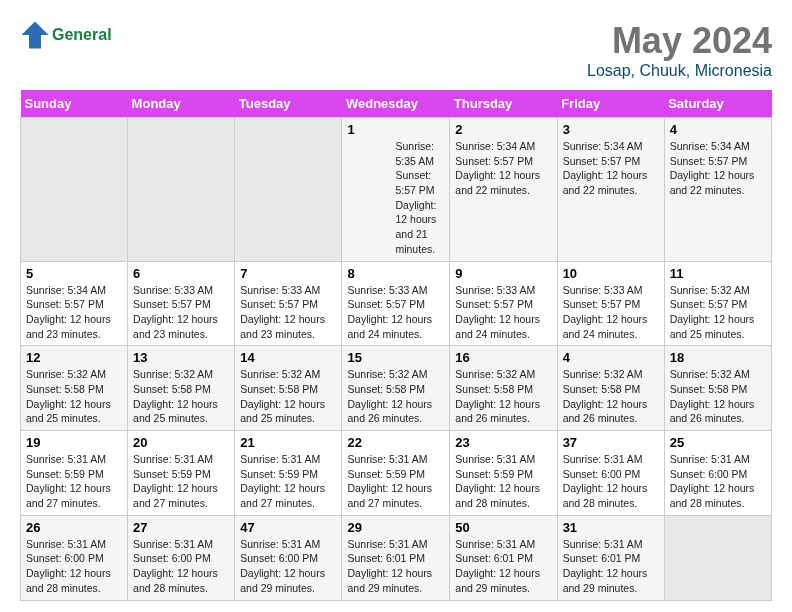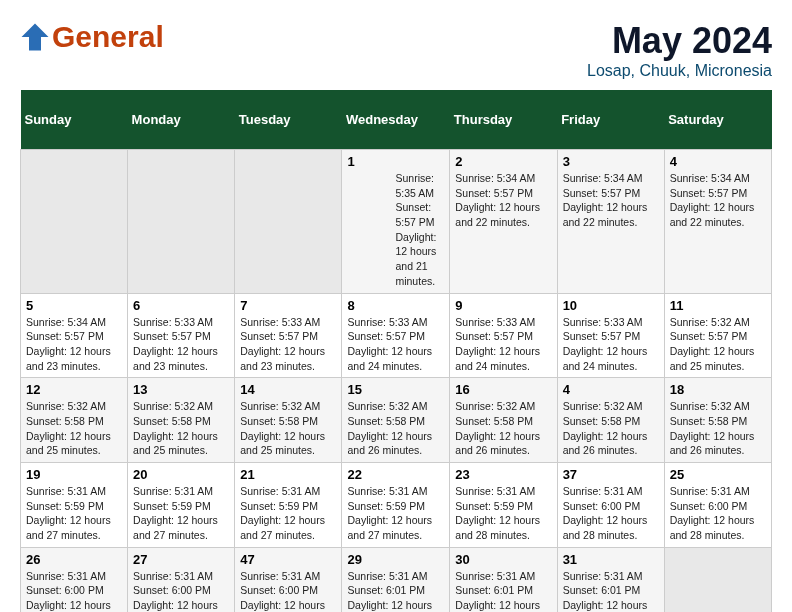--- a/index.html
+++ b/index.html
@@ -14,51 +14,51 @@
       display: flex;
       justify-content: space-between;
       align-items: flex-start;
       margin-bottom: 10px;
     }
     .logo {
       display: flex;
       align-items: center;
     }
     .logo-text {
-      font-size: 30px;
+      font-size: 16px;
       font-weight: bold;
-      color: #c2410c;
+      color: #15803d;
       line-height: 1.1;
     }
     .logo-icon {
       width: 30px;
       height: 30px;
       margin-right: 2px;
     }
     .title-block {
       text-align: right;
     }
     .main-title {
       font-size: 36px;
       font-weight: bold;
-      color: #0f172a;
+      color: #737373;
     }
     .subtitle {
       font-size: 16px;
       color: #0c4a6e;
     }
     table {
       width: 100%;
       border-collapse: collapse;
       font-size: 11px;
     }
     thead tr th {
-      background-color: #14532d;
+      background-color: #d946ef;
       color: #fff;
-      padding: 22px 4px;
+      padding: 6px 4px;
       text-align: left;
       font-size: 13px;
       font-weight: bold;
     }
     tbody tr td {
       border: 1px solid #ccc;
       vertical-align: top;
       padding: 4px 5px;
       min-height: 80px;
       width: 108px;
@@ -295,21 +295,21 @@
 Sunset: 6:00 PM
 Daylight: 12 hours and 29 minutes.</div>
         </td>
         <td>
           <span class="day-num">29</span>
           <div class="day-info" style="white-space: pre-line;">Sunrise: 5:31 AM
 Sunset: 6:01 PM
 Daylight: 12 hours and 29 minutes.</div>
         </td>
         <td>
-          <span class="day-num">30</span>
+          <span class="day-num">50</span>
           <div class="day-info" style="white-space: pre-line;">Sunrise: 5:31 AM
 Sunset: 6:01 PM
 Daylight: 12 hours and 29 minutes.</div>
         </td>
         <td>
           <span class="day-num">31</span>
           <div class="day-info" style="white-space: pre-line;">Sunrise: 5:31 AM
 Sunset: 6:01 PM
 Daylight: 12 hours and 29 minutes.</div>
         </td>

